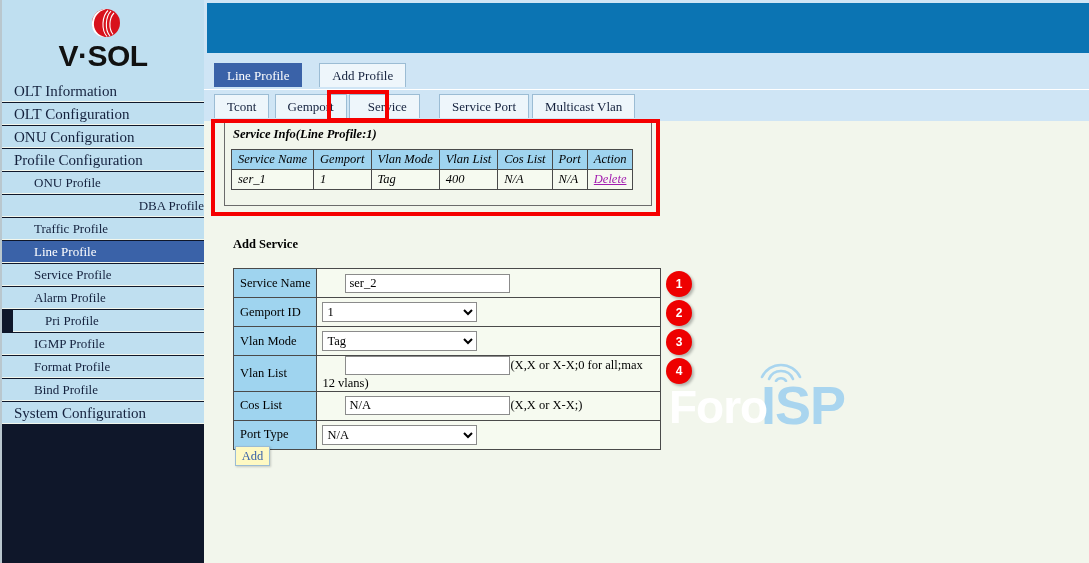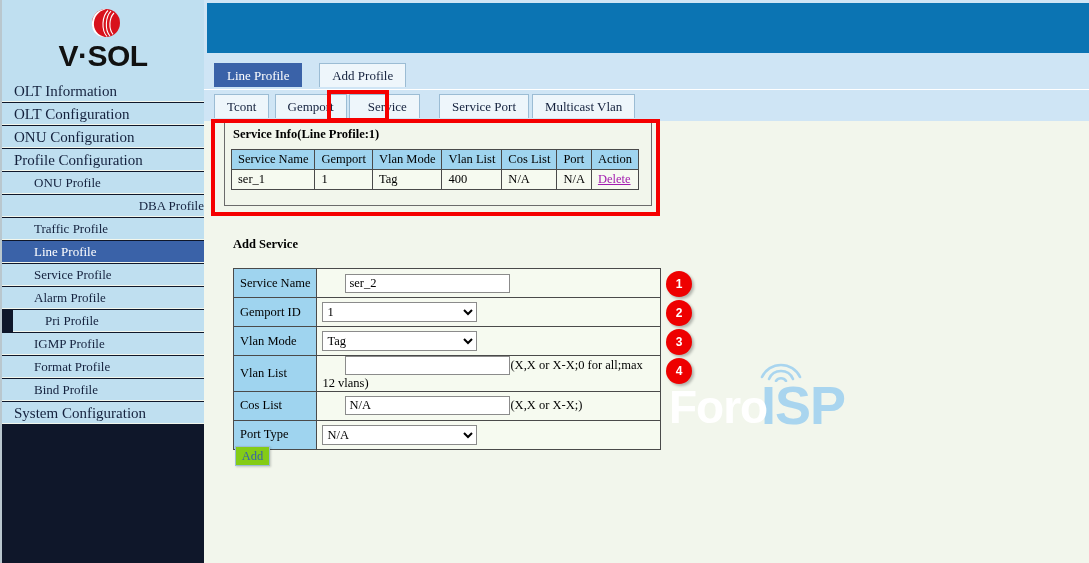--- a/index.html
+++ b/index.html
@@ -155,20 +155,21 @@
   
   #svcinfo-panel {
     position: absolute;
     left: 20px;
     top: 0px;
     width: 428px;
     height: 85px;
     border: 1px solid #6b6b6b;
     background: #f2f6ec;
     box-sizing: border-box;
+    font-style: italic;
   }
   #svcinfo-title {
     position: absolute;
     left: 8px; top: 5px;
     font-weight: bold;
     font-size: 12.5px;
     color: #000;
   }
   table.grid {
     border-collapse: collapse;
@@ -266,21 +267,21 @@
   }
   #add-btn {
     position: absolute;
     left: 31px;
     top: 325px;
     width: 35px;
     height: 20px;
     font-family: "Liberation Serif", serif;
     font-size: 12.5px;
     color: #3a62a8;
-    background: #84cc16;
+    background: #fef9c3;
     border: 1px solid #9bbcd4;
     box-shadow: 1px 1px 2px rgba(0,0,0,0.18);
     cursor: pointer;
     padding: 0;
     line-height: 18px;
   }
 
   
   .redbox {
     position: absolute;

